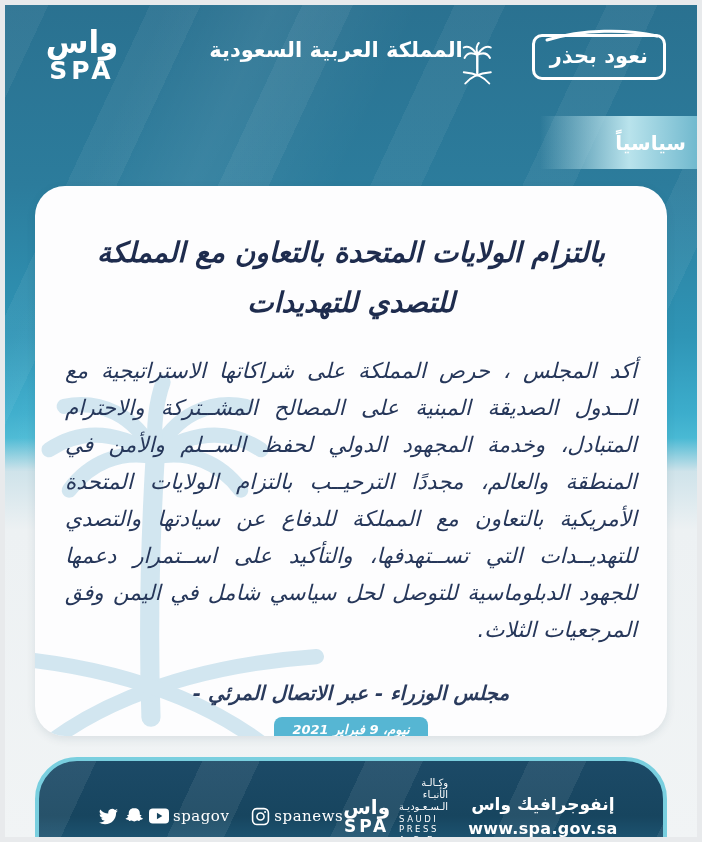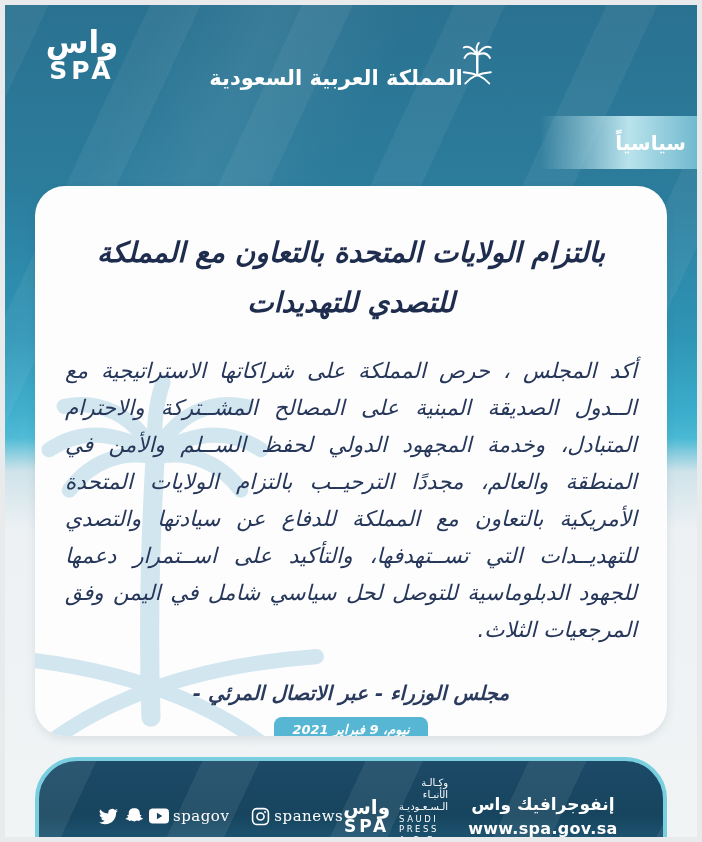--- a/index.html
+++ b/index.html
@@ -14,21 +14,21 @@
     position:absolute;left:0;top:0;right:0;height:470px;pointer-events:none;
     background:
       linear-gradient(115deg,rgba(255,255,255,0) 18%,rgba(255,255,255,.07) 30%,rgba(255,255,255,0) 46%),
       repeating-linear-gradient(115deg,rgba(255,255,255,.05) 0 46px,rgba(255,255,255,0) 46px 138px);
   }
   
   .spa-logo{position:absolute;left:36px;top:28px;width:92px;text-align:center;color:#fff;line-height:.95;}
   .spa-logo-ar{display:block;font-size:31px;font-weight:900;letter-spacing:3px;}
   .spa-logo-en{display:block;font-size:25px;font-weight:900;letter-spacing:4px;margin-top:2px;}
   .kingdom{position:absolute;left:50%;top:38px;transform:translateX(-50%);
-    display:flex;align-items:flex-end;color:#fff;white-space:nowrap;}
+    display:flex;align-items:flex-start;color:#fff;white-space:nowrap;}
   .kingdom-text{font-size:21px;font-weight:bold;letter-spacing:1px;}
   .badge{position:absolute;right:36px;top:34px;border:3px solid #fff;border-radius:10px;
     padding:7px 15px 9px;color:#fff;font-size:21px;font-weight:bold;white-space:nowrap;}
   .badge-swoosh{position:absolute;top:-9px;left:8px;}
   
   .category-ribbon{position:absolute;top:116px;right:0;width:162px;height:53px;
     background:linear-gradient(270deg,#6cb6cc 0%,#b9e3ec 45%,rgba(185,227,236,0) 100%);}
   .category-ribbon span{position:absolute;right:16px;top:50%;transform:translateY(-50%);
     color:#fff;font-size:20px;font-weight:bold;}
   .main-title{position:absolute;top:110px;left:108px;right:0;margin:0;text-align:center;
@@ -88,20 +88,26 @@
       <path d="M20 16 C18 8 20 4 22 2"></path>
       <path d="M20 18 C12 14 6 16 3 22"></path>
         <path d="M20 18 C28 14 34 16 37 22"></path>
       <path d="M20 20 L20 42" stroke-width="3.2"></path>
       <path d="M4 56 C12 46 26 42 38 41"></path>
         <path d="M36 56 C28 46 14 42 2 41"></path>
     </svg>
     <span class="kingdom-text">المملكة العربية السعودية</span>
   </div>
 
+  <div class="badge">
+    <svg class="badge-swoosh" width="118" height="14" viewBox="0 0 118 14" fill="none">
+      <path d="M4 12 C40 1 84 1 114 8" stroke="#ffffff" stroke-width="3" stroke-linecap="round"></path>
+    </svg>
+    <span>نعود بحذر</span>
+  </div>
 
   <div class="category-ribbon">
     <span>سياسياً</span>
   </div>
 
   <section class="card">
     <svg class="watermark" width="344" height="444" viewBox="0 0 340 440" fill="none" stroke="#d2e6f0" stroke-width="15" stroke-linecap="round">
       <path d="M170 90 C150 50 115 35 80 42"></path>
       <path d="M170 90 C130 65 95 65 65 85"></path>
       <path d="M170 92 C135 85 105 98 85 125"></path>

